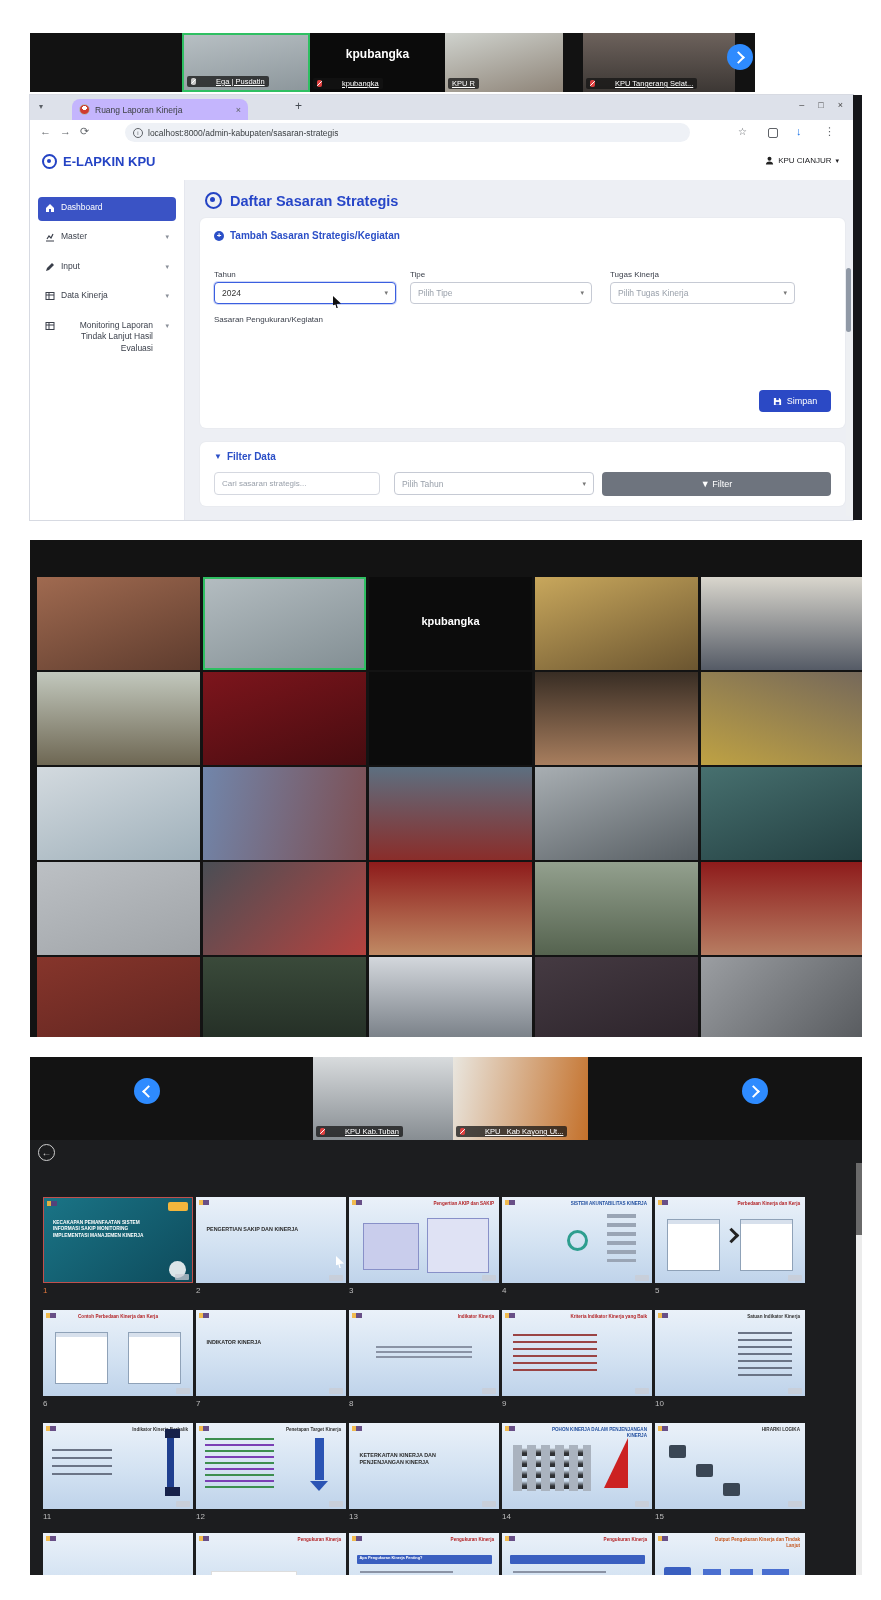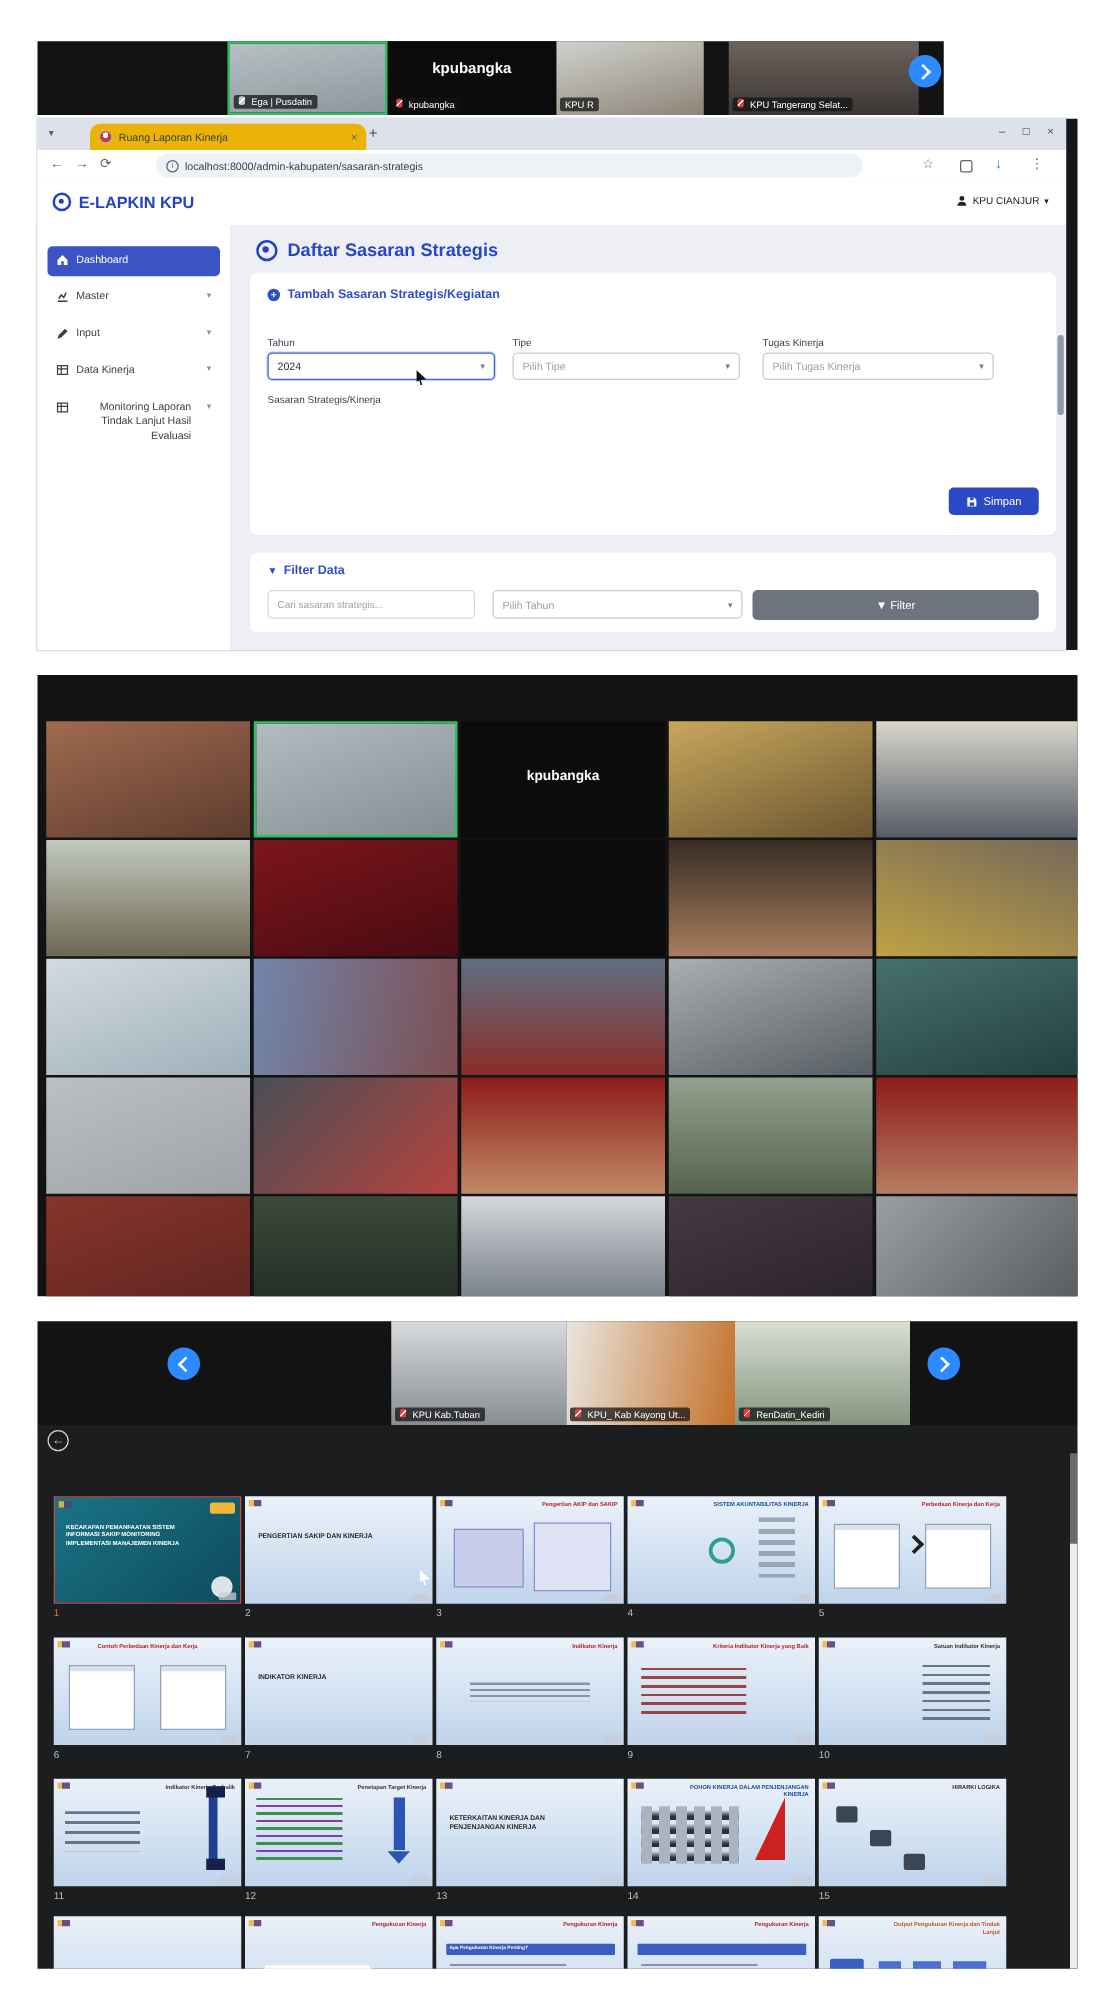--- a/index.html
+++ b/index.html
@@ -6,39 +6,39 @@
   .page{position:relative;width:881px;height:1600px;background:#fff;overflow:hidden;
         font-family:"Liberation Sans",sans-serif;}
 
   
   .strip{position:absolute;left:30px;top:33px;width:725px;height:59px;background:#121212;}
   .vtile{position:absolute;top:0;height:59px;box-sizing:border-box;overflow:hidden;}
   .vtile.active{border:2px solid #2fbf62;}
   .vtile.black{background:#0b0b0b;}
   .bigname{position:absolute;left:0;right:0;top:14px;text-align:center;color:#fff;
            font-weight:bold;font-size:12px;}
-  .pill{position:absolute;left:3px;bottom:3px;display:flex;gap:5px;
+  .pill{position:absolute;left:3px;bottom:3px;display:flex;align-items:center;gap:20px;
         background:rgba(20,20,20,.75);color:#fff;font-size:7.5px;padding:1px 4px;
-        border-radius:2px;white-space:nowrap;max-width:92%;overflow:hidden;}
+        border-radius:2px;white-space:nowrap;max-width:92%;overflow:hidden;text-decoration:underline;}
   .mic{display:inline-block;width:5px;height:7px;border-radius:2px;flex:0 0 auto;
        background:linear-gradient(135deg,#e04040 44%,#fff 44% 56%,#e04040 56%);}
   .mic.g{background:linear-gradient(135deg,#c9c9c9 44%,#fff 44% 56%,#c9c9c9 56%);}
   .nav-circle{position:absolute;width:26px;height:26px;border-radius:50%;background:#2e8bff;
        border:none;display:flex;align-items:center;justify-content:center;cursor:pointer;padding:0;}
   .chev{display:inline-block;width:7px;height:7px;border-style:solid;border-color:#fff;
         border-width:2px 2px 0 0;}
   .chev.r{transform:rotate(45deg);margin-left:-3px;}
   .chev.l{transform:rotate(-135deg);margin-right:-3px;}
 
   
   .browser{position:absolute;left:30px;top:95px;width:823px;height:425px;background:#fff;
            box-shadow:0 0 0 1px #d7dae2;}
   .browser-edge{position:absolute;left:853px;top:95px;width:9px;height:425px;background:#15161a;}
   .tabbar{position:absolute;left:0;top:0;right:0;height:25px;background:#dde1ea;}
-  .tab{position:absolute;left:42px;top:4px;width:221px;height:21px;background:#eab308;
+  .tab{position:absolute;left:42px;top:4px;width:176px;height:21px;background:#c4b5fd;
        border-radius:8px 8px 0 0;display:flex;align-items:center;gap:5px;padding:0 7px;
        box-sizing:border-box;font-size:8.5px;color:#3c4043;}
   .favicon{width:9px;height:9px;border-radius:50%;background:radial-gradient(circle at 50% 35%,#fff 0 30%,#d03b2f 31% 100%);flex:0 0 auto;border:1px solid #b5b5b5;}
   .tab .x{margin-left:auto;color:#5f6368;font-size:9px;}
   .newtab{position:absolute;left:265px;top:5px;color:#454a52;font-size:12px;line-height:12px;}
   .tabsearch{position:absolute;left:9px;top:7px;color:#5a5f66;font-size:8px;}
   .winctl{position:absolute;right:10px;top:5px;display:flex;gap:14px;color:#444;font-size:9px;}
   .urlbar{position:absolute;left:0;top:25px;right:0;height:25px;background:#fff;
           border-bottom:1px solid #e6e8ee;}
   .navic{position:absolute;top:5px;color:#5f6368;font-size:11px;line-height:13px;}
@@ -351,21 +351,21 @@
               <div class="selectbox mutedv" style="left: 210px; top: 64px; width: 182px;">
                 <span>Pilih Tipe</span>
                 <span class="caret">▾</span>
               </div>
               <div class="flabel" style="left: 410px; top: 52px;">Tugas Kinerja</div>
               <div class="selectbox mutedv" style="left: 410px; top: 64px; width: 185px;">
                 <span>Pilih Tugas Kinerja</span>
                 <span class="caret">▾</span>
               </div>
             </div>
-          <div class="ta-label">Sasaran Strategis/Kinerja</div>
+          <div class="ta-label">Sasaran Pengukuran/Kegiatan</div>
           <button class="savebtn">
             <svg width="9" height="9" viewBox="0 0 10 10">
                 <path d="M1 1h6l2 2v6H1z" fill="#fff"></path>
                  <rect x="3" y="5.5" width="4" height="3" fill="#2b49c5"></rect>
                  <rect x="3.5" y="1" width="3" height="2.5" fill="#2b49c5"></rect>
               </svg>
             <span>Simpan</span>
           </button>
         </div>
         <div class="card card2">
@@ -412,26 +412,20 @@
       <div class="gtile" style="left: 505px; top: 322px; background: linear-gradient(rgb(147, 160, 142), rgb(85, 99, 79));"></div>
       <div class="gtile" style="left: 671px; top: 322px; background: linear-gradient(rgb(142, 27, 27), rgb(183, 125, 98));"></div>
       <div class="gtile" style="left: 7px; top: 417px; background: linear-gradient(160deg, rgb(134, 53, 43), rgb(94, 36, 32));"></div>
       <div class="gtile" style="left: 173px; top: 417px; background: linear-gradient(rgb(58, 74, 58), rgb(34, 44, 36));"></div>
       <div class="gtile" style="left: 339px; top: 417px; background: linear-gradient(rgb(211, 215, 220), rgb(109, 116, 124));"></div>
       <div class="gtile" style="left: 505px; top: 417px; background: linear-gradient(160deg, rgb(69, 58, 66), rgb(42, 34, 41));"></div>
       <div class="gtile" style="left: 671px; top: 417px; background: linear-gradient(135deg, rgb(155, 158, 162), rgb(85, 88, 92));"></div>
     </div>
 
   <div class="filmstrip2" id="filmstrip">
-      <div class="ftile" style="left: 558px; width: 140px; background: linear-gradient(rgb(217, 222, 211), rgb(132, 149, 127));">
-        <div class="pill">
-          <span class="mic"></span>
-          <span>RenDatin_Kediri</span>
-        </div>
-      </div>
       <div class="ftile" style="left: 423px; width: 135px; background: linear-gradient(100deg, rgb(233, 230, 223), rgb(196, 113, 43));">
         <div class="pill">
           <span class="mic"></span>
           <span>KPU_ Kab Kayong Ut...</span>
         </div>
       </div>
       <div class="ftile" style="left: 283px; width: 140px; background: linear-gradient(rgb(216, 219, 221), rgb(135, 141, 146));">
         <div class="pill">
           <span class="mic"></span>
           <span>KPU Kab.Tuban</span>

